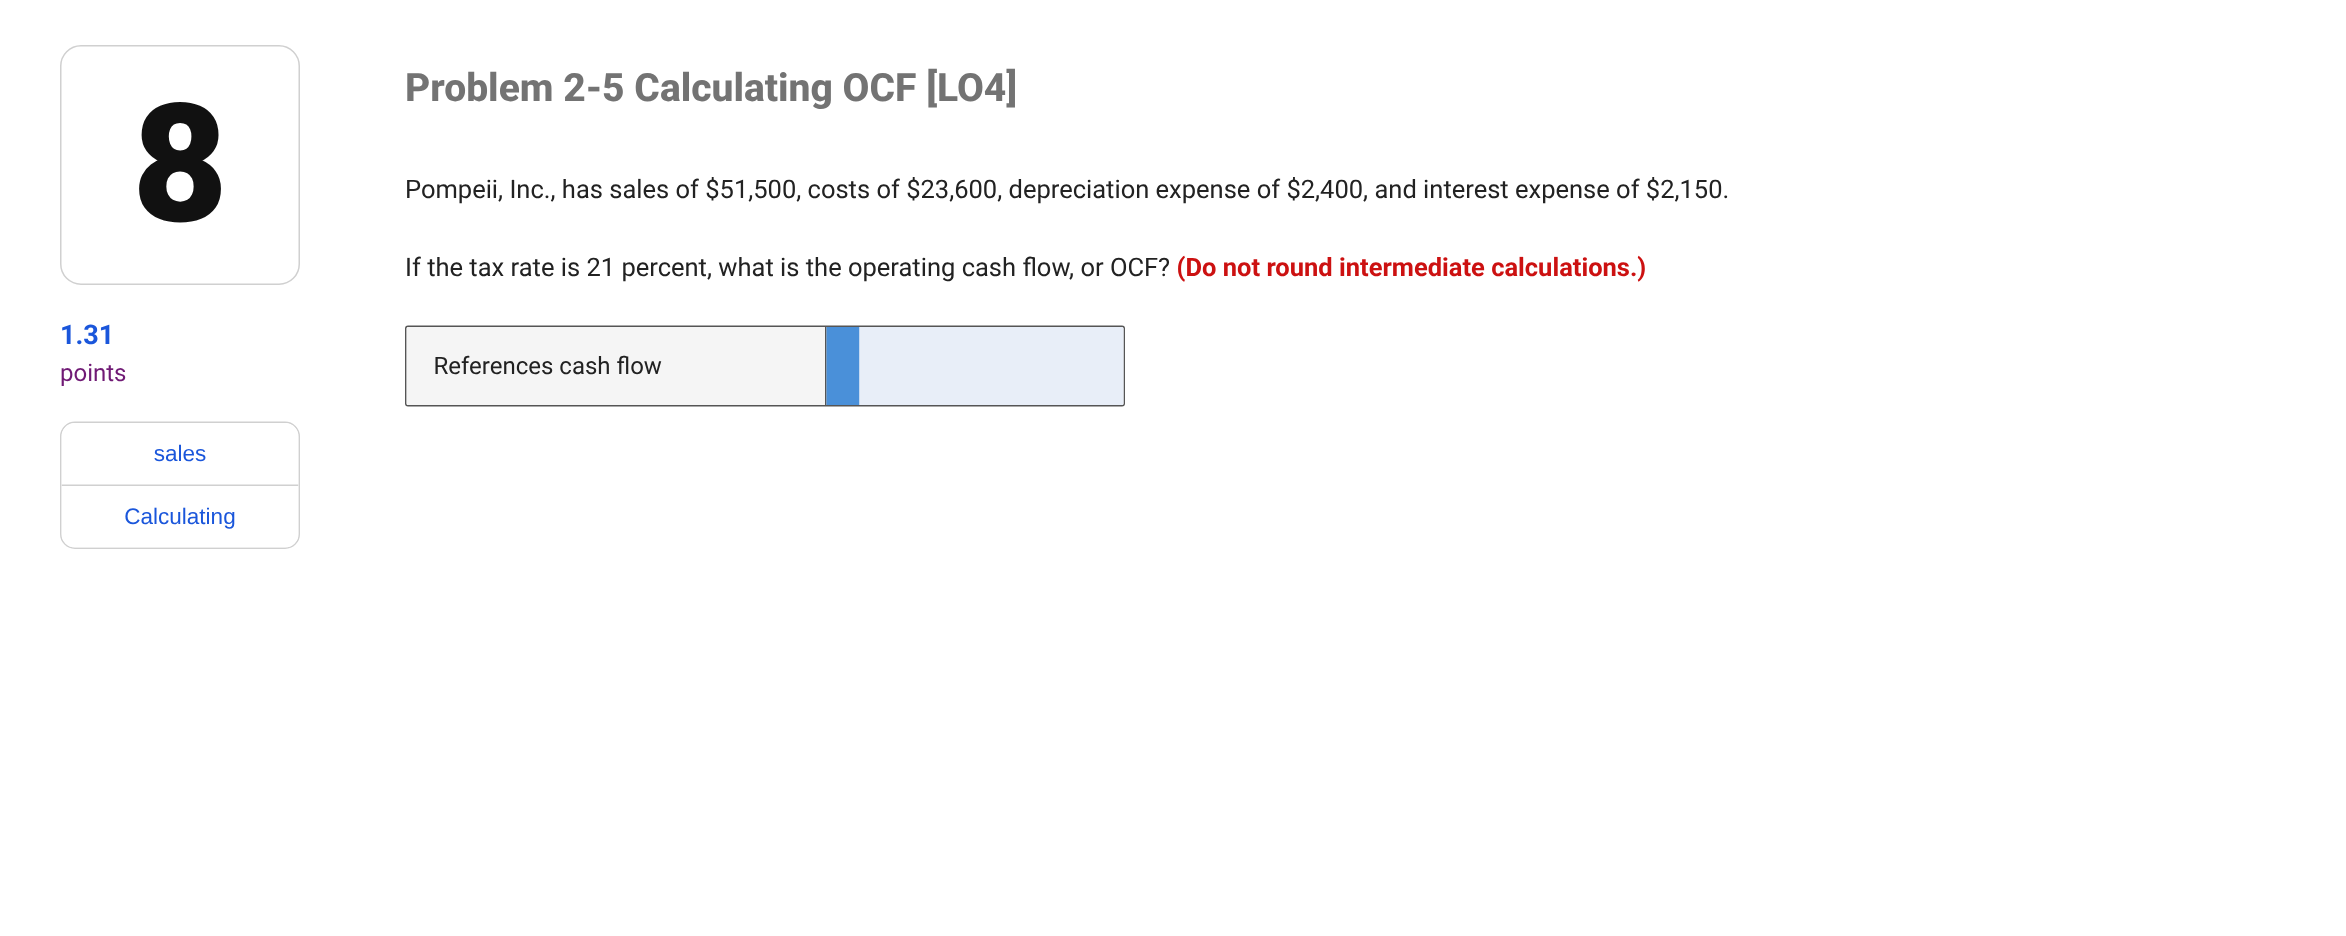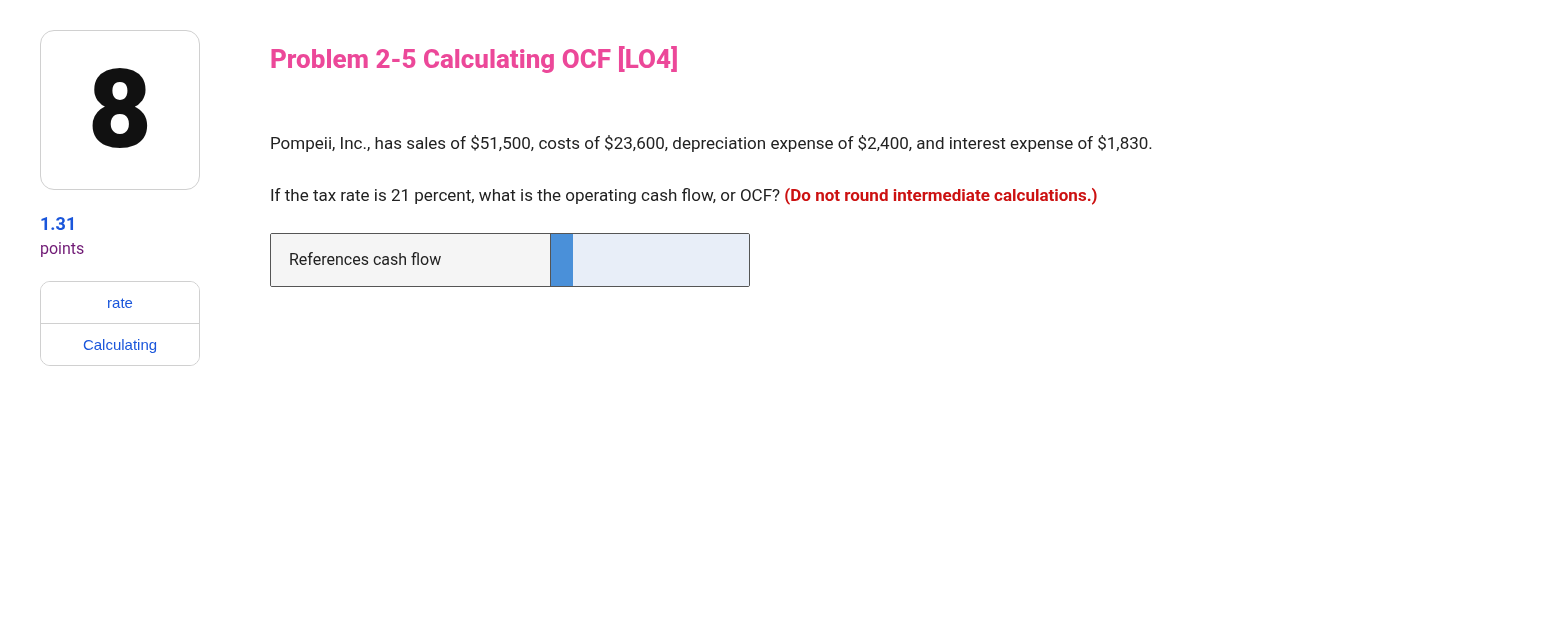--- a/index.html
+++ b/index.html
@@ -99,22 +99,22 @@
       flex: 1;
       display: flex;
       flex-direction: column;
       gap: 24px;
       padding-top: 10px;
     }
 
     .problem-title {
       font-size: 26px;
       font-weight: 800;
-      color: #ec4899;
-      margin-bottom: 26px;
+      color: #737373;
+      margin-bottom: 10px;
     }
 
     .problem-description {
       font-size: 17px;
       color: #222;
       line-height: 1.65;
       max-width: 1100px;
     }
 
     .problem-question {
@@ -183,29 +183,29 @@
     <div class="number-badge">
       <span class="number-badge-text">8</span>
     </div>
 
     <div class="points-section">
       <span class="points-value">1.31</span>
       <span class="points-label">points</span>
     </div>
 
     <div class="sidebar-buttons">
-      <button class="sidebar-btn">rate</button>
+      <button class="sidebar-btn">sales</button>
       <button class="sidebar-btn">Calculating</button>
     </div>
   </div>
 
   <div class="right-column">
     <h1 class="problem-title">Problem 2-5 Calculating OCF [LO4]</h1>
 
-    <p class="problem-description">Pompeii, Inc., has sales of $51,500, costs of $23,600, depreciation expense of $2,400, and interest expense of $1,830.</p>
+    <p class="problem-description">Pompeii, Inc., has sales of $51,500, costs of $23,600, depreciation expense of $2,400, and interest expense of $2,150.</p>
 
     <p class="problem-question">
       <span>If the tax rate is 21 percent, what is the operating cash flow, or OCF?</span><span class="warning-text"> (Do not round intermediate calculations.)</span>
     </p>
 
     <div class="answer-row">
       <div class="answer-label">References cash flow</div>
       <div class="answer-input-wrapper">
         <div class="answer-input-indicator"></div>
         <input class="answer-input" type="text" placeholder="" style="">

